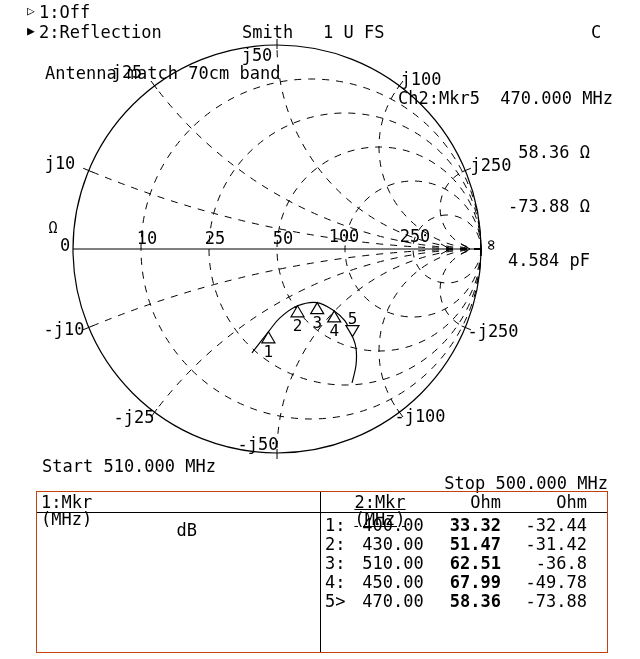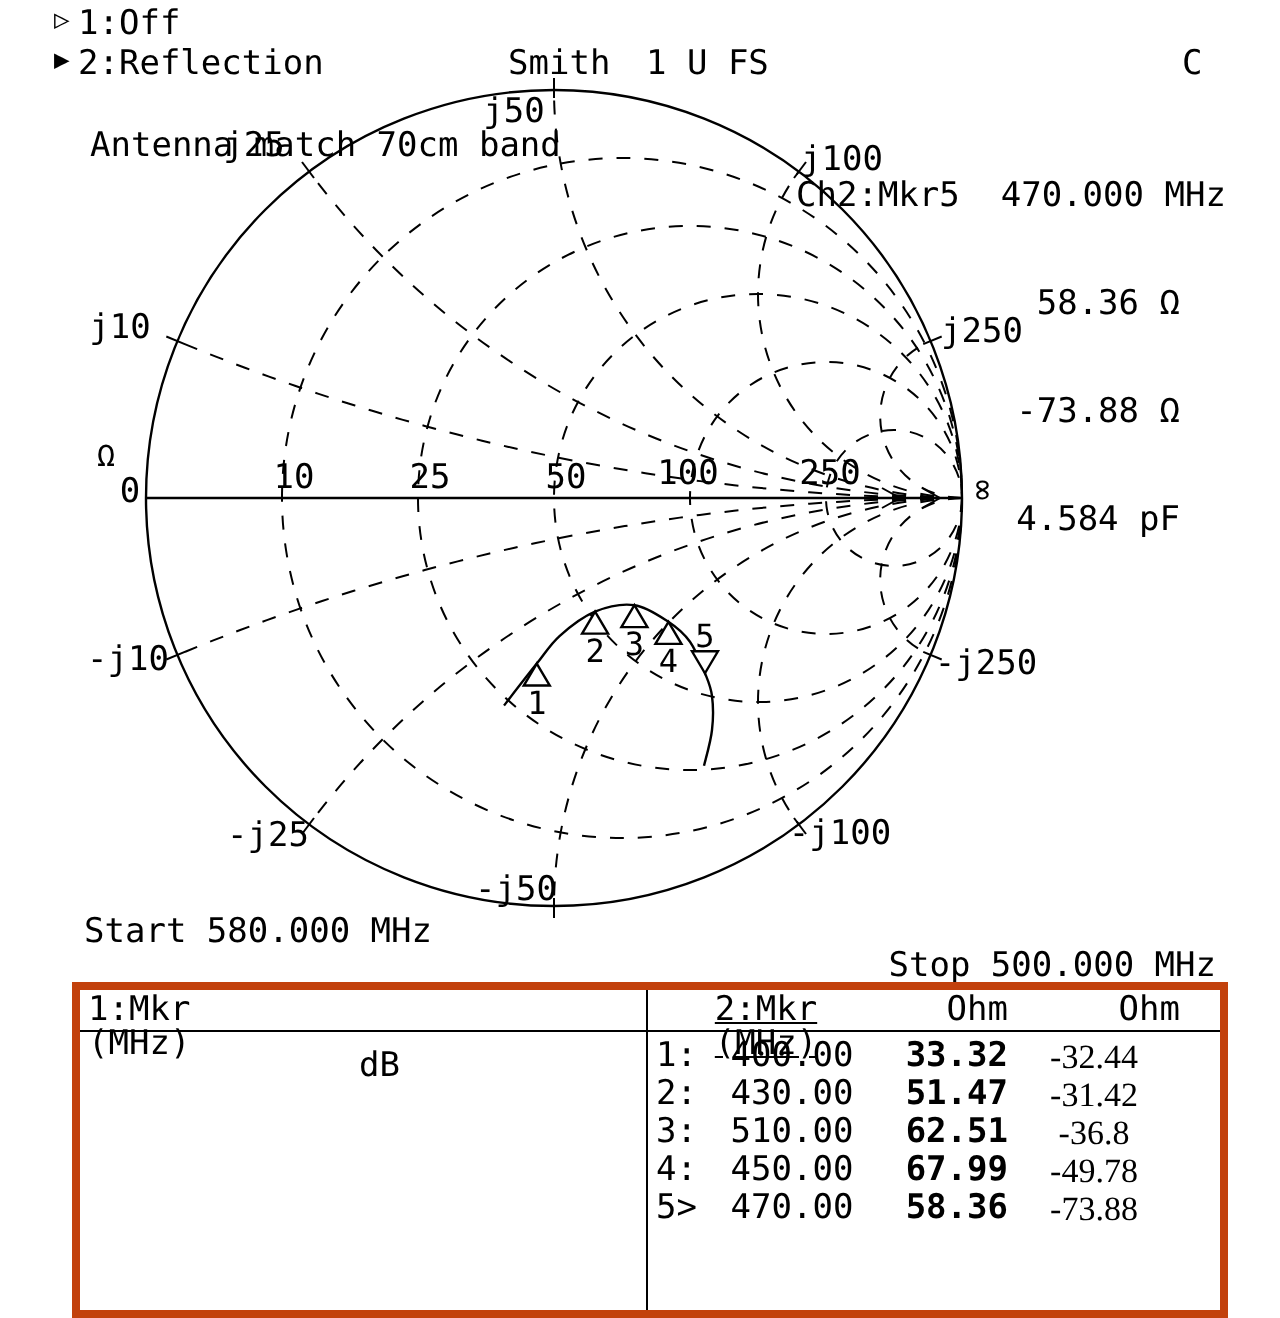--- a/index.html
+++ b/index.html
@@ -3,37 +3,37 @@
 <meta charset="utf-8">
 <style>
   html,body{margin:0;padding:0;background:#fff;}
   .screen{
     position:relative;width:640px;height:659px;background:#ffffff;color:#000;
     font-family:"DejaVu Sans Mono","Liberation Mono",monospace;
     font-size:17px;line-height:18px;overflow:hidden;
   }
   .abs{position:absolute;white-space:pre;}
   svg{position:absolute;left:0;top:0;}
-  .mtable{position:absolute;left:36px;top:491px;width:570px;height:160px;border:4px solid #c2410c;}
+  .mtable{position:absolute;left:36px;top:491px;width:570px;height:160px;border:1px solid #c2410c;}
   .mtable .vdiv{position:absolute;left:283px;top:0;width:1px;height:100%;background:#000;}
   .mtable .hline{position:absolute;left:0;top:20px;width:100%;height:1px;background:#000;}
   .thdr{position:absolute;display:flex;top:2px;line-height:17px;}
   .thdr-l{left:4px;}
   .thdr-r{left:288px;}
   .t-label{width:112px;text-align:left;}
   .t-label2{width:110px;text-align:center;text-decoration:underline;}
   .t-u{width:44px;text-align:right;margin-top:28px;}
   .t-u1{width:66px;text-align:right;}
   .t-u2{width:86px;text-align:right;}
   .t2rows{position:absolute;left:288px;top:24px;}
   .t2row{display:flex;height:19px;line-height:19px;}
   .c-num{width:26px;text-align:left;}
   .c-f{width:84px;text-align:center;}
   .c-o1{width:66px;text-align:right;font-weight:bold;}
-  .c-o2{width:86px;text-align:center;font-family:Liberation Serif, serif;}
+  .c-o2{width:86px;text-align:right;}
   .readout-vals{text-align:right;}
 </style>
 </head>
 <body>
 
 <div class="screen">
 
   <svg id="smith" width="640" height="659" viewBox="0 0 640 659">
       <circle cx="277" cy="249" r="204" fill="none" stroke="#000" stroke-width="1.2"></circle>
       <circle cx="311" cy="249" r="170" fill="none" stroke="#000" stroke-width="1" stroke-dasharray="7 7"></circle>
@@ -92,34 +92,34 @@
       <text x="334.2291634685622" y="335.9226395672089" fill="#000" text-anchor="middle" font-family="&quot;DejaVu Sans Mono&quot;,&quot;Liberation Mono&quot;,monospace" font-size="16">4</text>
       <polygon points="352.4810759723872,336.62438267958686 345.9810759723872,325.62438267958686 358.9810759723872,325.62438267958686" fill="#fff" stroke="#000" stroke-width="1.2"></polygon>
       <text x="352.4810759723872" y="323.62438267958686" fill="#000" text-anchor="middle" font-family="&quot;DejaVu Sans Mono&quot;,&quot;Liberation Mono&quot;,monospace" font-size="16">5</text>
     </svg>
 
   <span class="abs" style="left:27px;top:2px;font-size:13px;">▷</span>
   <span class="abs" style="left:39px;top:3px;">1:Off</span>
 
   <span class="abs" style="left:27px;top:22px;font-size:13px;">▶</span>
   <span class="abs" style="left:39px;top:23px;">2:Reflection</span>
-  <span class="abs" style="left:254px;top:23px;">Smith</span>
+  <span class="abs" style="left:242px;top:23px;">Smith</span>
   <span class="abs" style="left:323px;top:23px;">1 U FS</span>
   <span class="abs" style="left:591px;top:23px;">C</span>
 
   <span class="abs" style="left:45px;top:64px;">Antenna match 70cm band</span>
 
   <span class="abs" style="left:398px;top:89px;">Ch2:Mkr5  470.000 MHz</span>
   <div class="abs readout-vals" style="right:50px;top:107px;width:160px;">
     <div>58.36 Ω</div>
     <div>-73.88 Ω</div>
     <div>4.584 pF</div>
   </div>
 
-  <span class="abs" style="left:42px;top:457px;">Start 580.000 MHz</span>
+  <span class="abs" style="left:42px;top:457px;">Start 510.000 MHz</span>
   <span class="abs" style="right:32px;top:474px;">Stop 500.000 MHz</span>
 
   <div class="mtable">
     <div class="vdiv"></div>
     <div class="hline"></div>
 
     <div class="thdr thdr-l">
       <span class="t-label">1:Mkr (MHz)</span>
       <span class="t-u">dB</span>
     </div>

